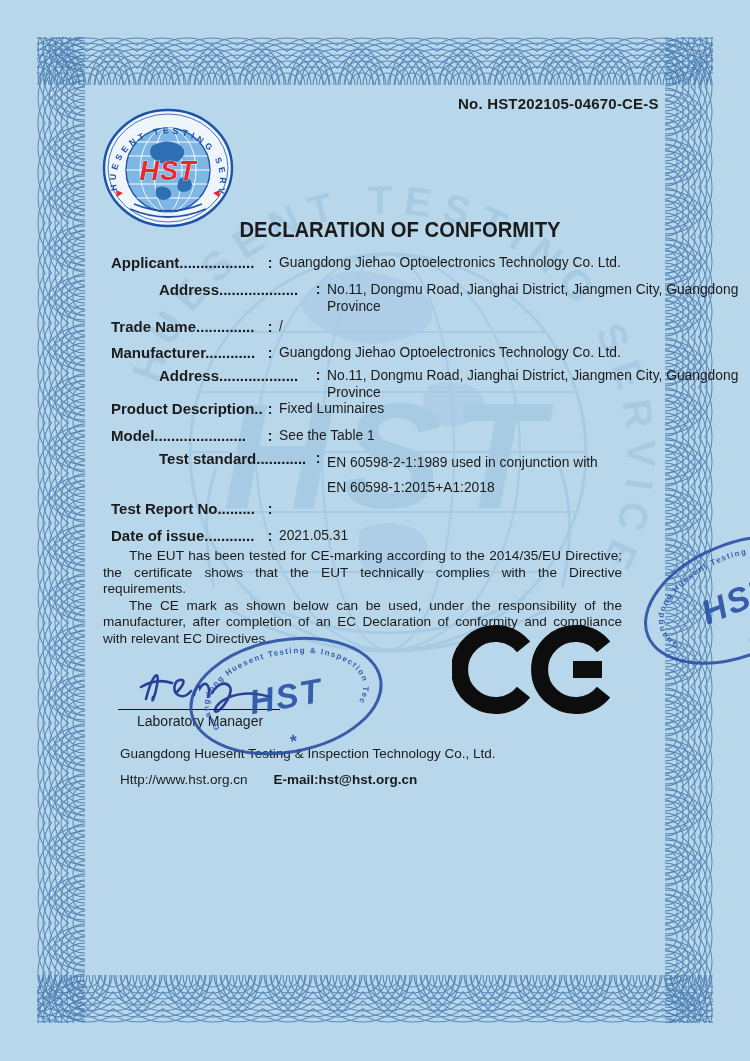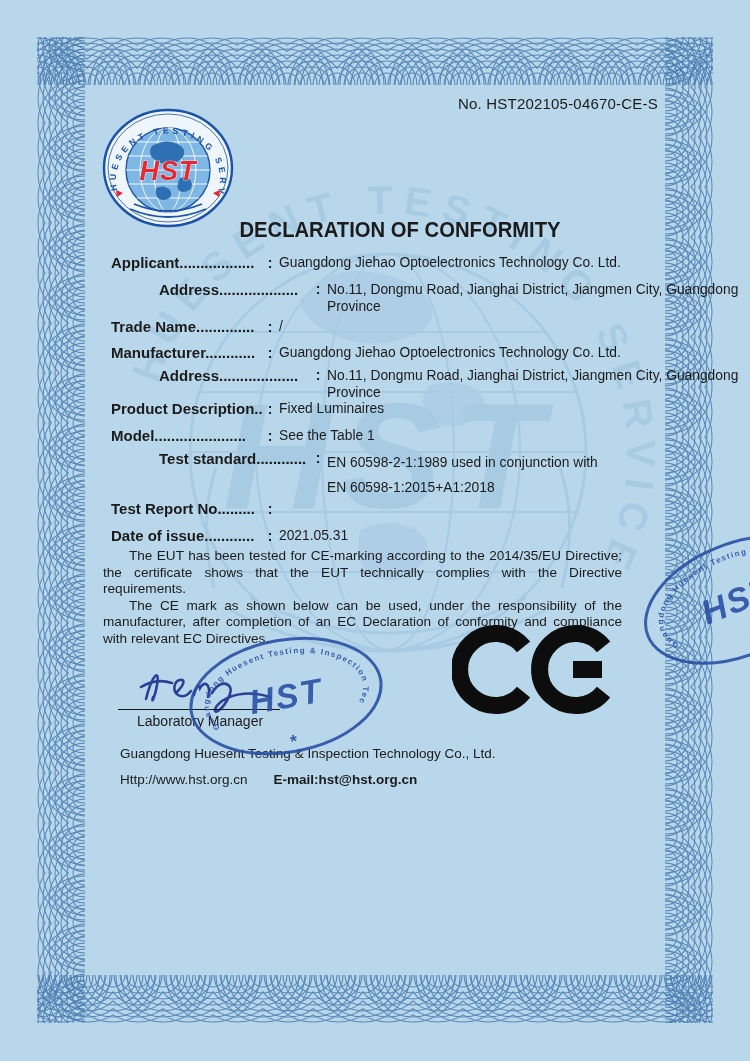--- a/index.html
+++ b/index.html
@@ -5,21 +5,21 @@
   html,body{margin:0;padding:0;background:#8fa8bb;}
   #page{
     position:relative;width:750px;height:1061px;overflow:hidden;
     background:var(--page-bg,#b9d7ea);
     font-family:"Liberation Sans","DejaVu Sans",sans-serif;
     color:var(--ink-text,#1b1b1b);
   }
   #bg-art{position:absolute;left:0;top:0;z-index:0;}
   .abs{position:absolute;}
   
-  #cert-no{left:458px;top:95px;font-size:15px;font-weight:normal;letter-spacing:.2px;z-index:2;}
+  #cert-no{left:458px;top:95px;font-size:15px;font-weight:bold;letter-spacing:.2px;z-index:2;}
   
   #title{left:145px;top:217px;width:510px;text-align:center;font-size:22px;font-weight:bold;
          transform:scaleX(.92);transform-origin:center;z-index:2;}
   
   .row{position:absolute;left:111px;width:556px;display:flex;align-items:flex-end;z-index:2;}
   .row.centered{align-items:flex-start;margin-left:48px;}
   .flabel{width:150px;font-size:15px;font-weight:bold;white-space:nowrap;flex:0 0 150px;}
   .fcolon{width:18px;flex:0 0 18px;font-weight:bold;font-size:14px;text-align:center;}
   .fvalue{flex:1;font-size:13.8px;line-height:17px;white-space:pre;}
   .row.spread .fvalue{line-height:25px;}

